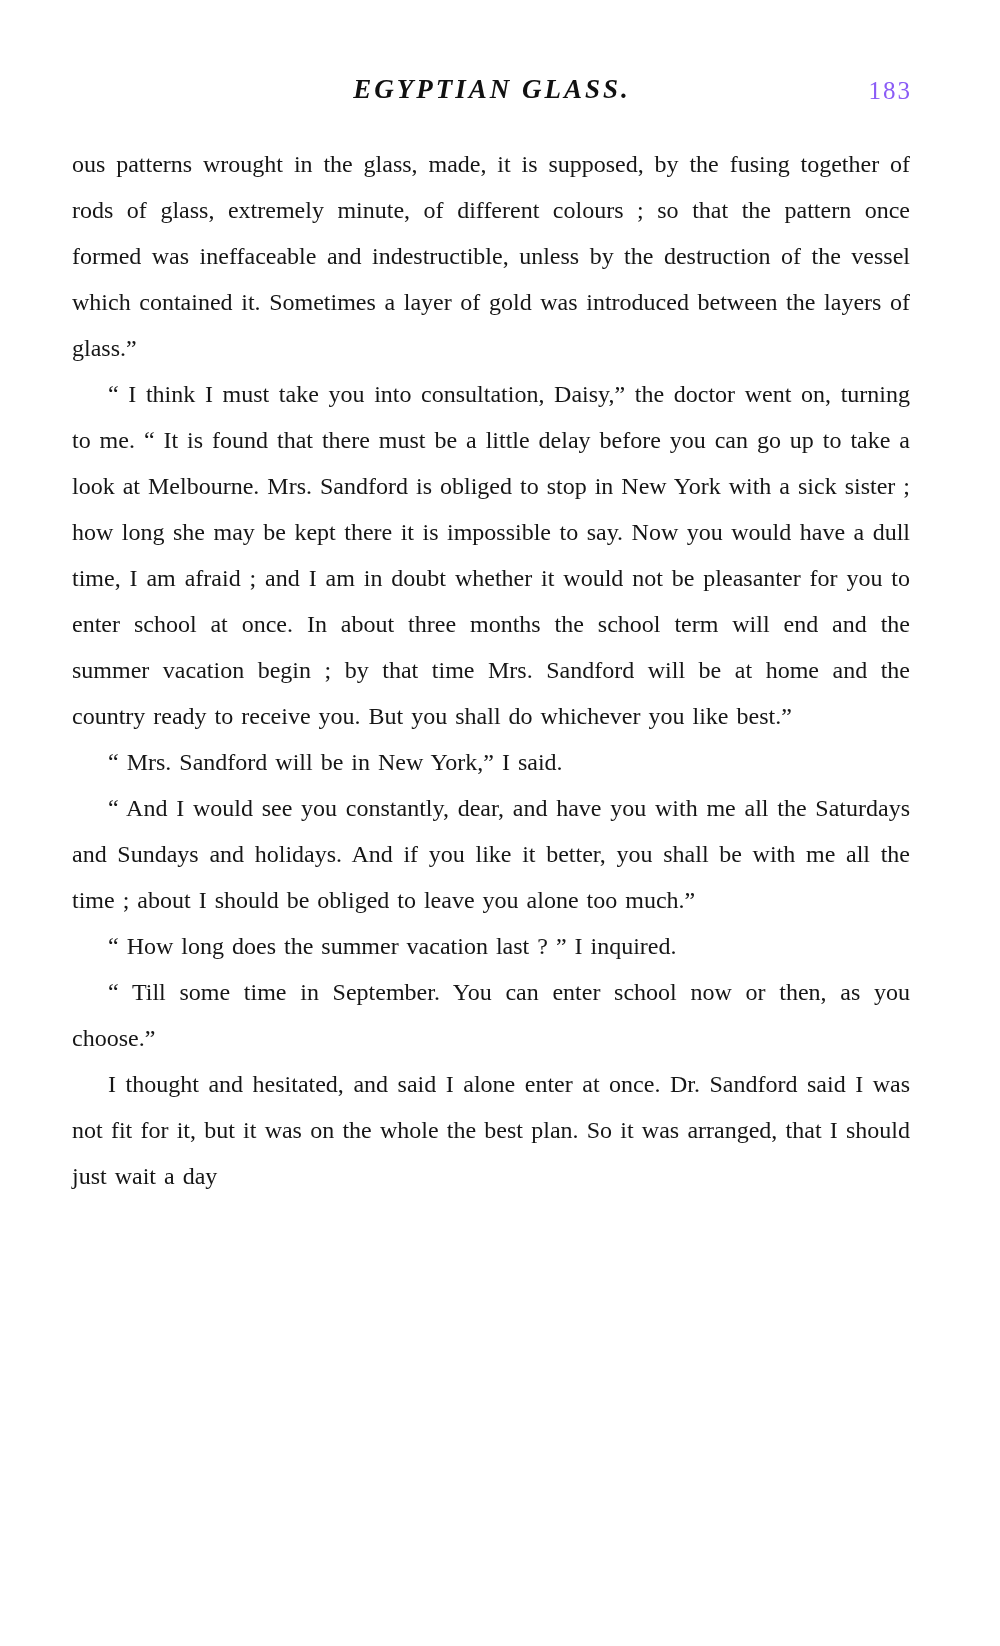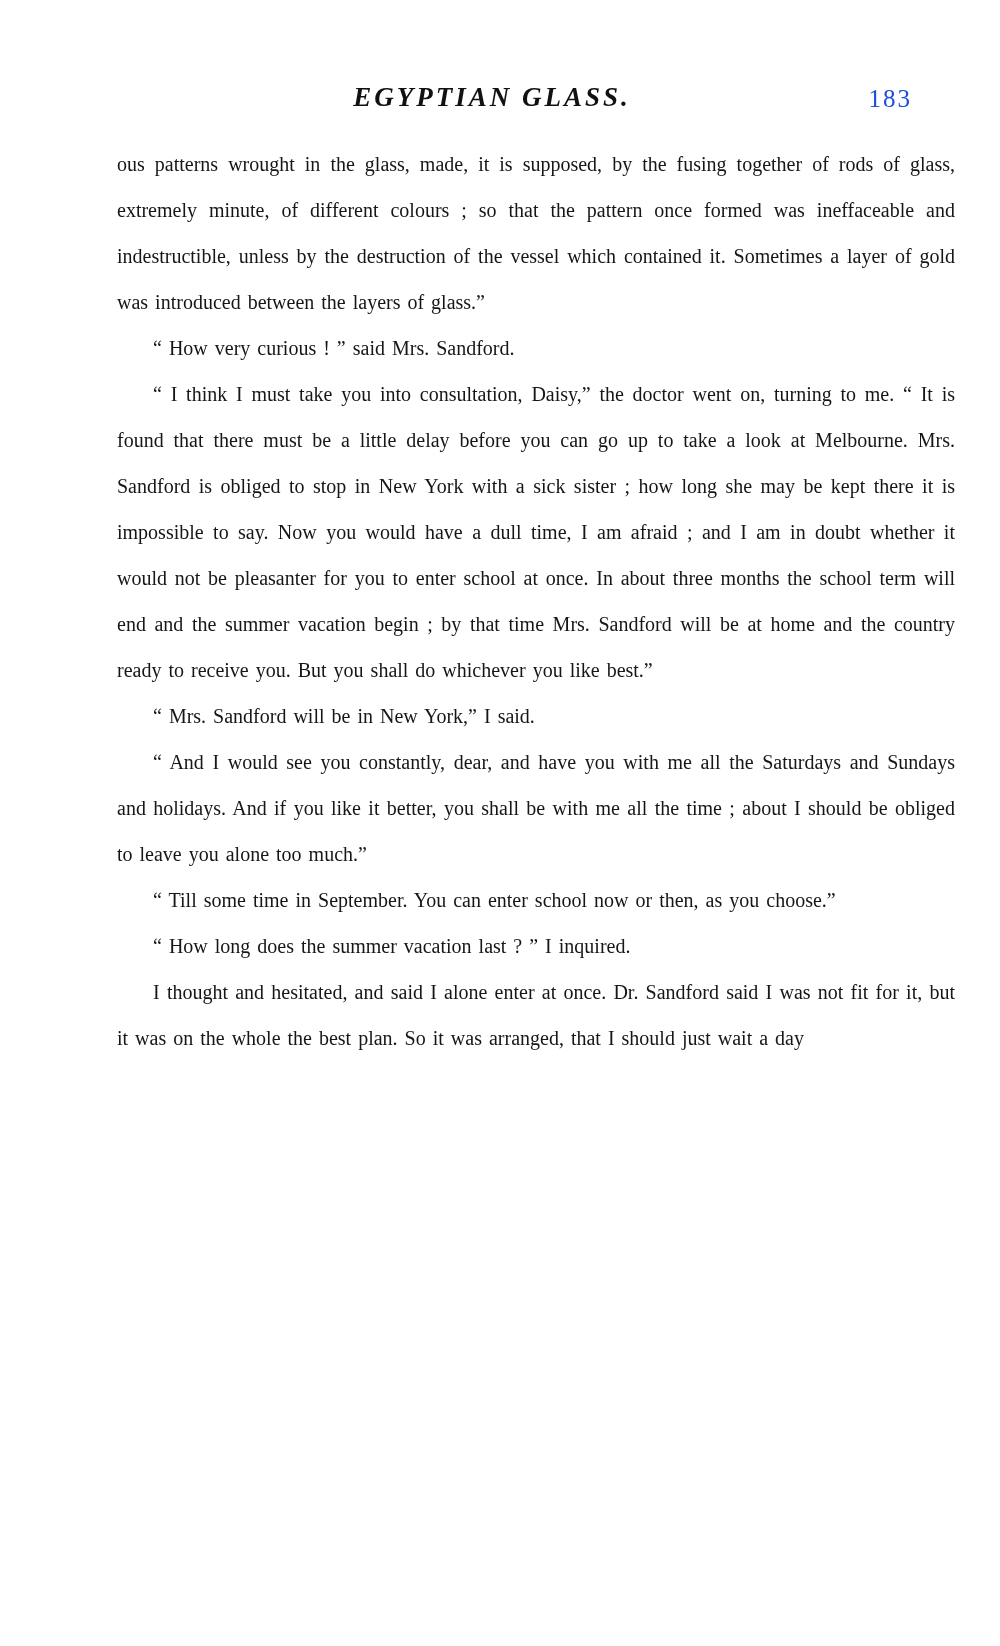--- a/index.html
+++ b/index.html
@@ -11,52 +11,51 @@
     position: relative;
     width: 1000px;
     height: 1646px;
     background: #ffffff;
     color: #161616;
     font-family: "Liberation Serif", "DejaVu Serif", serif;
     overflow: hidden;
   }
   .running-head {
     position: absolute;
-    top: 82px;
+    top: 74px;
     left: 72px;
     right: 88px;
     height: 34px;
   }
   .head-title {
     display: block;
     text-align: center;
     font-style: italic;
     font-weight: bold;
     font-size: 27px;
     letter-spacing: 3px;
     color: #111111;
   }
   .page-number {
     position: absolute;
     right: 0;
     top: 3px;
     font-size: 25px;
     letter-spacing: 2px;
-    color: #1d4ed8;
+    color: #8b5cf6;
   }
   .text-block {
     position: absolute;
     top: 141px;
     left: 72px;
     width: 838px;
-    font-size: 20px;
+    font-size: 24px;
     line-height: 46px;
     text-align: justify;
     word-spacing: 2px;
-    margin-left: 45px;
   }
   .text-block p {
     margin: 0;
     padding: 0;
     text-indent: 0;
   }
   .text-block p.indent {
     text-indent: 36px;
   }
 </style>
@@ -66,22 +65,21 @@
 <div class="page">
 
   <header class="running-head">
     <span class="head-title">EGYPTIAN GLASS.</span>
     <span class="page-number">183</span>
   </header>
 
   <main class="text-block">
 
   <p class="">ous patterns wrought in the glass, made, it is supposed, by the fusing together of rods of glass, extremely minute, of different colours ; so that the pattern once formed was ineffaceable and indestructible, unless by the destruction of the vessel which contained it.  Sometimes a layer of gold was introduced between the layers of glass.”</p>
-      <p class="indent">“ How very curious ! ” said Mrs. Sandford.</p>
       <p class="indent">“ I think I must take you into consultation, Daisy,” the doctor went on, turning to me.  “ It is found that there must be a little delay before you can go up to take a look at Melbourne. Mrs. Sandford is obliged to stop in New York with a sick sister ; how long she may be kept there it is impossible to say. Now you would have a dull time, I am afraid ; and I am in doubt whether it would not be pleasanter for you to enter school at once.  In about three months the school term will end and the summer vacation begin ; by that time Mrs. Sandford will be at home and the country ready to receive you.  But you shall do whichever you like best.”</p>
       <p class="indent">“ Mrs. Sandford will be in New York,” I said.</p>
       <p class="indent">“ And I would see you constantly, dear, and have you with me all the Saturdays and Sundays and holidays.  And if you like it better, you shall be with me all the time ; about I should be obliged to leave you alone too much.”</p>
+      <p class="indent">“ How long does the summer vacation last ? ” I inquired.</p>
       <p class="indent">“ Till some time in September.  You can enter school now or then, as you choose.”</p>
-      <p class="indent">“ How long does the summer vacation last ? ” I inquired.</p>
       <p class="indent">I thought and hesitated, and said I alone enter at once.  Dr. Sandford said I was not fit for it, but it was on the whole the best plan.  So it was arranged, that I should just wait a day</p>
     </main>
 
 </div>
 
 </body></html>

